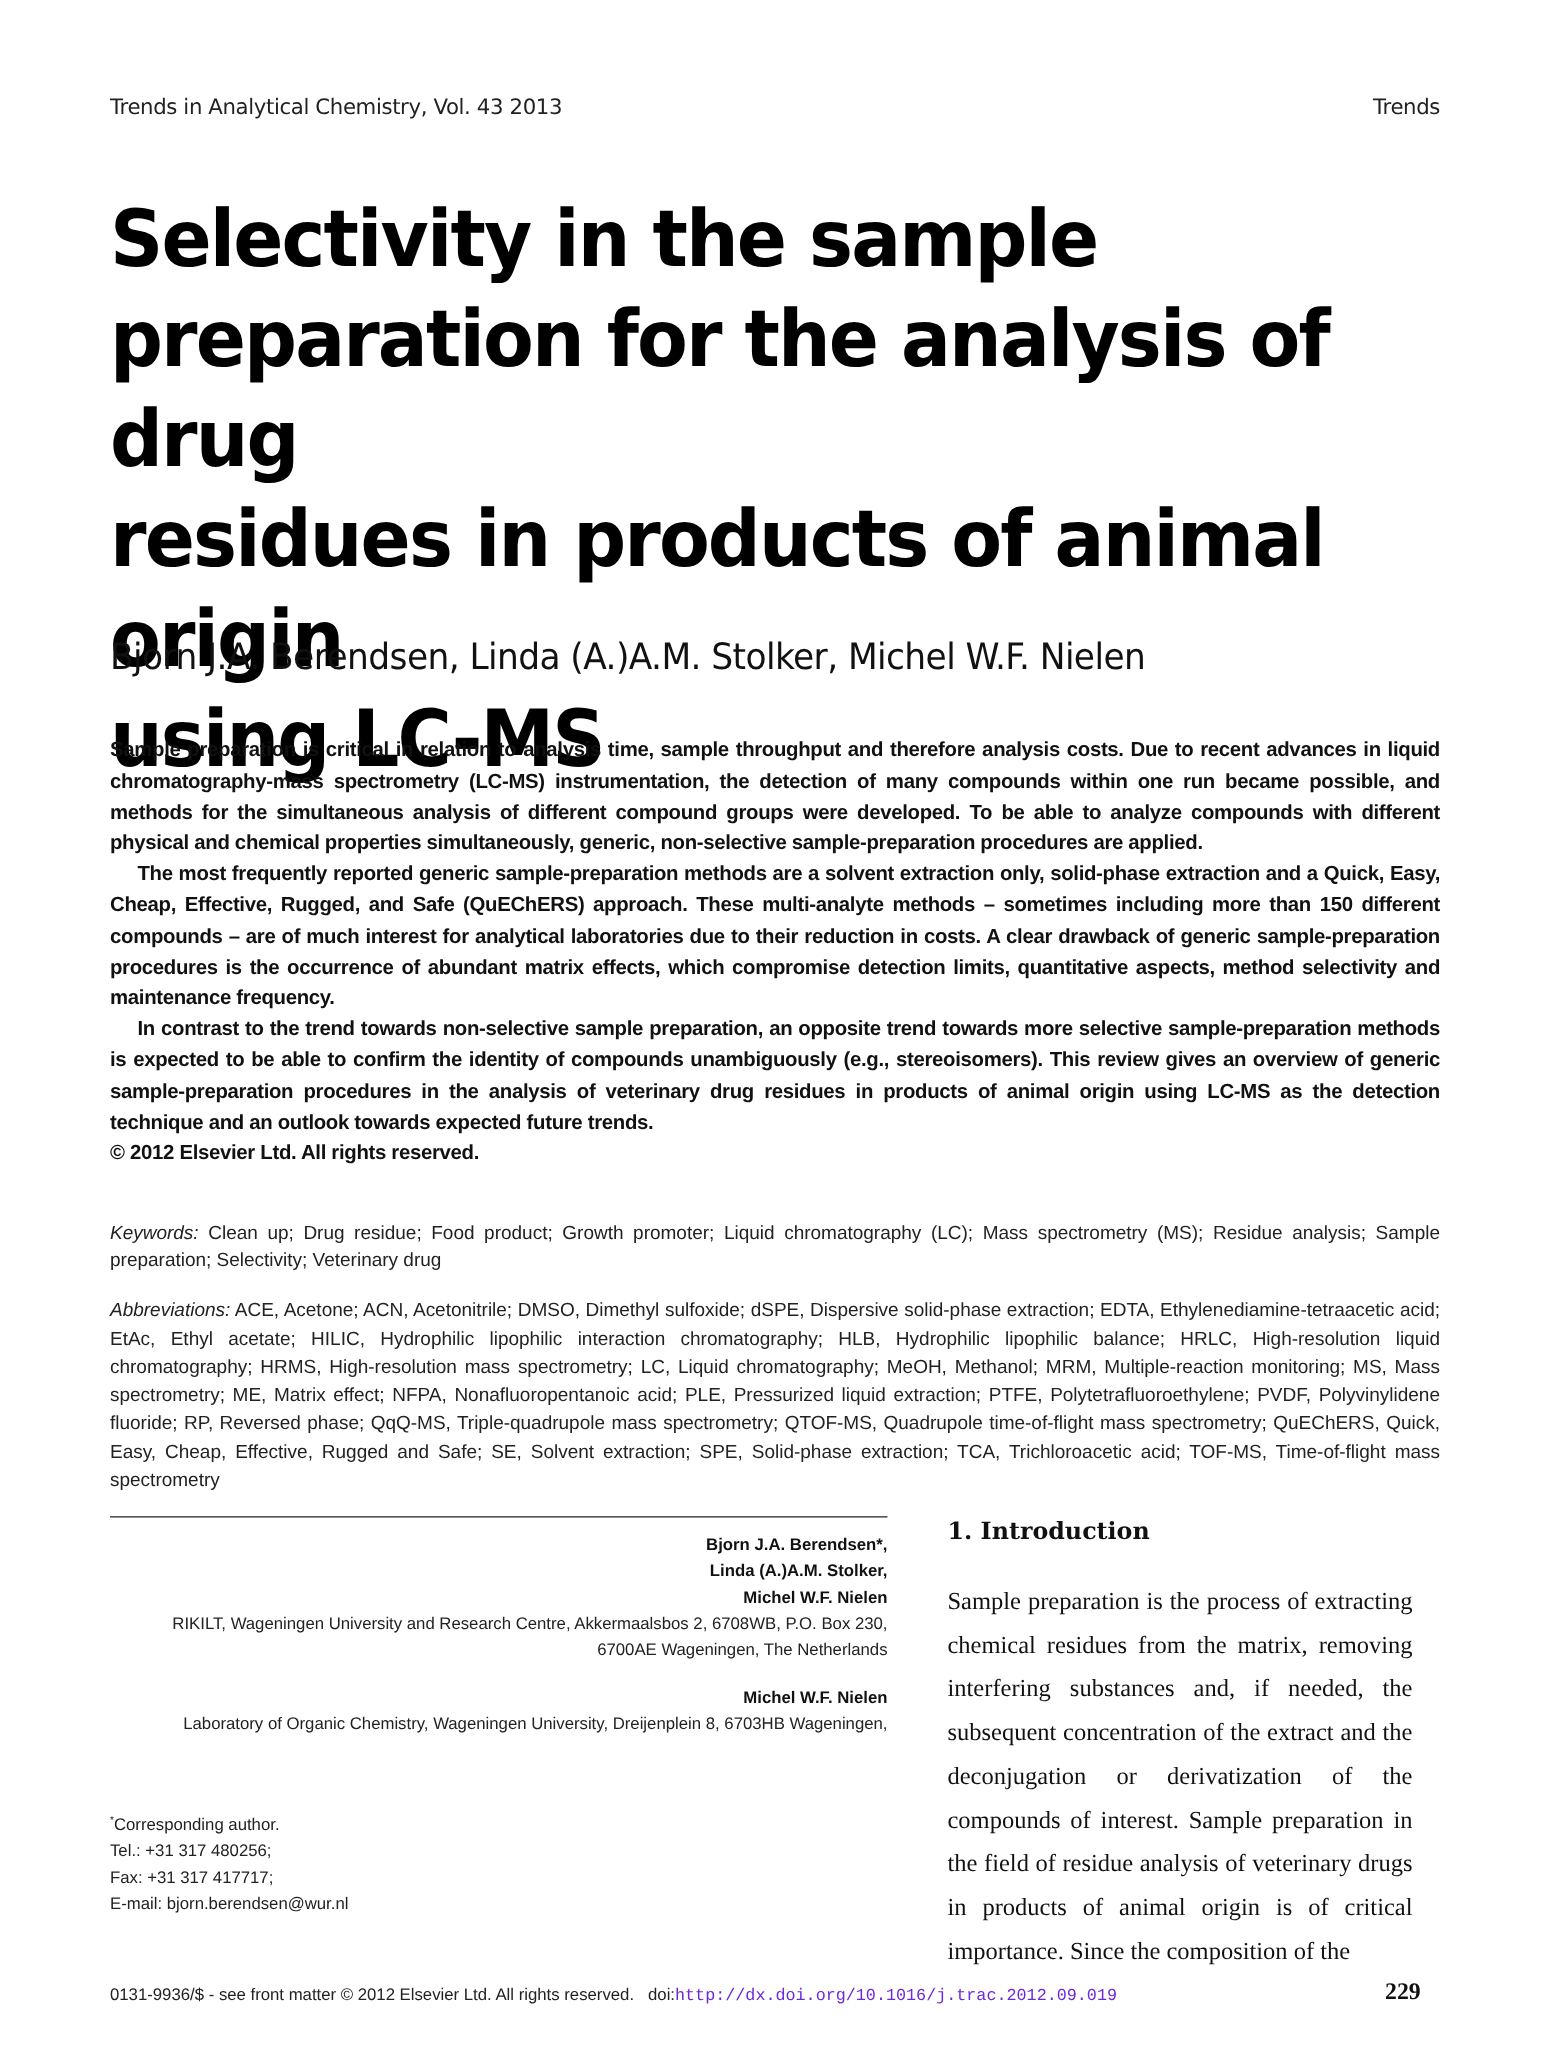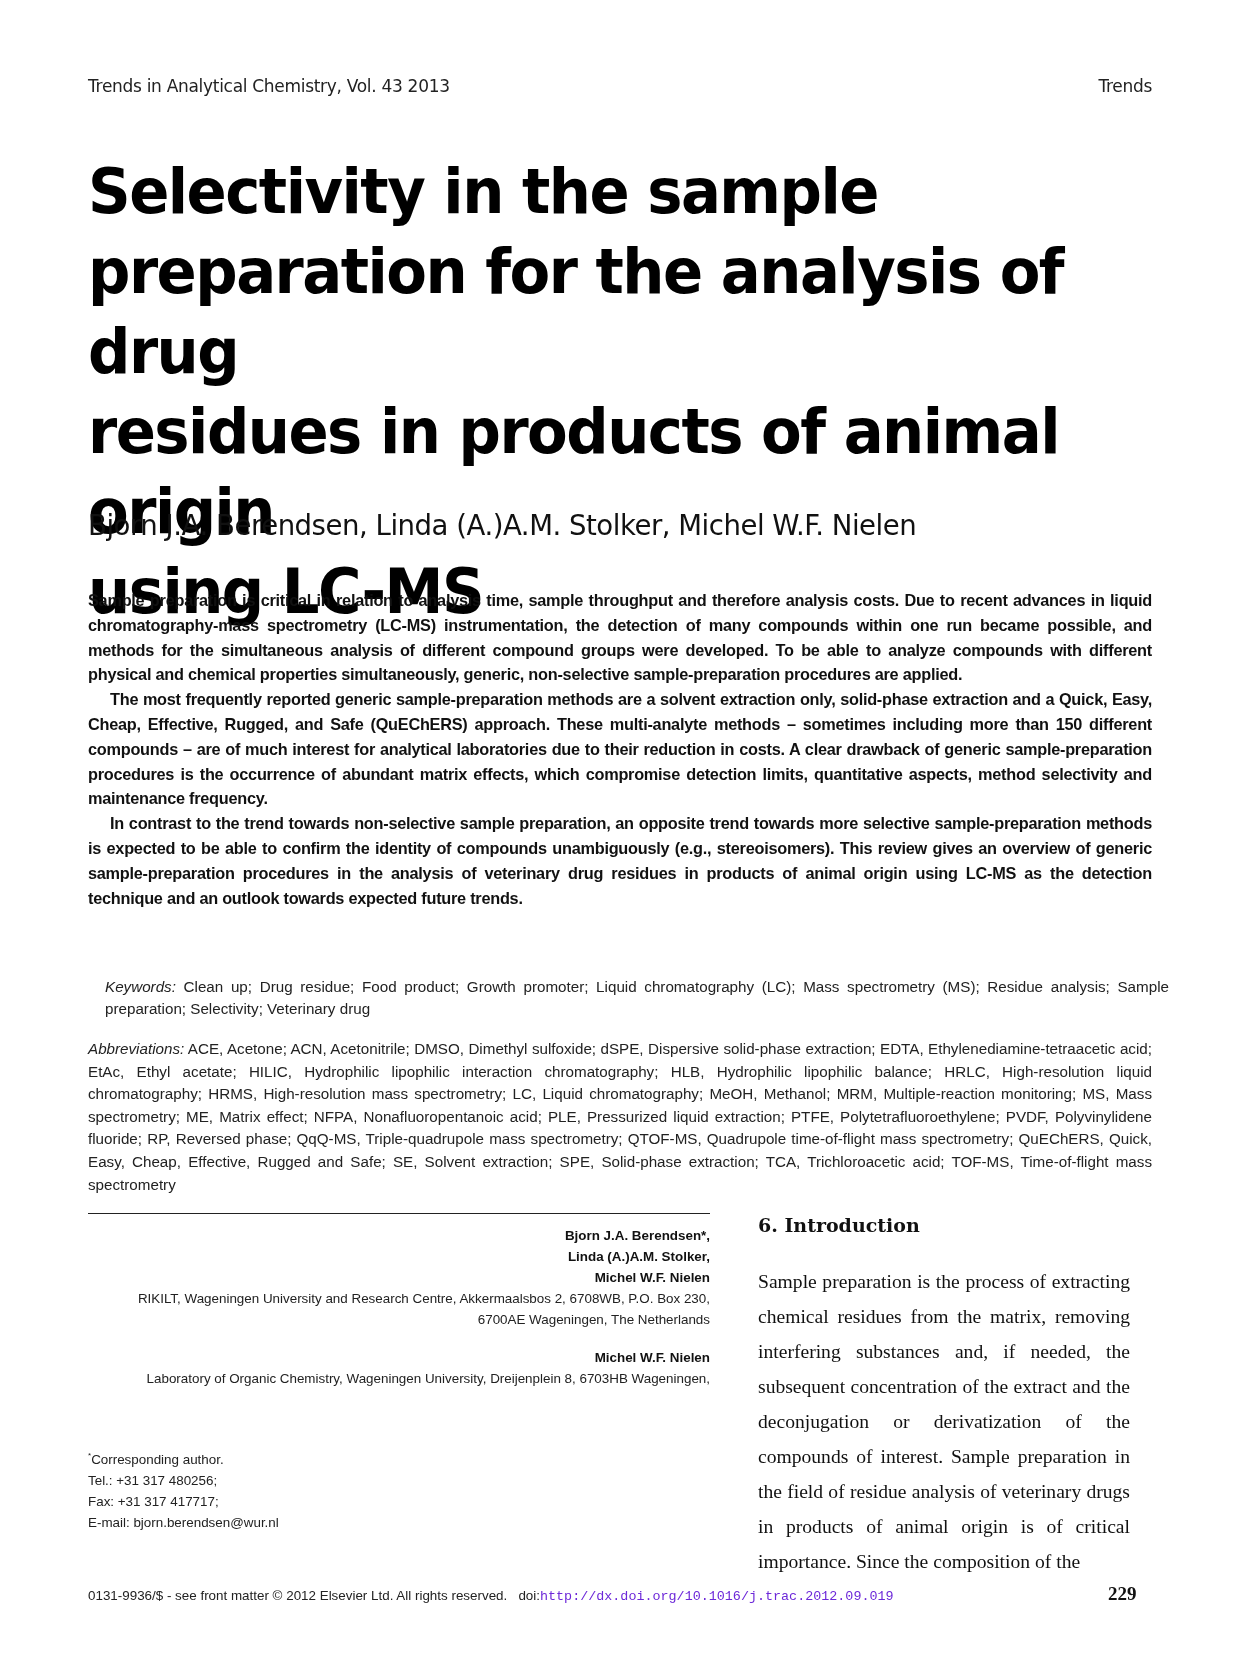--- a/index.html
+++ b/index.html
@@ -4,21 +4,21 @@
 <style>
   html, body { margin: 0; padding: 0; background: #ffffff; }
   body { width: 1241px; height: 1654px; position: relative; overflow: hidden; color: #111; font-family: "Liberation Sans", sans-serif; }
   .abs { position: absolute; }
   .running-header { top: 76px; left: 88px; width: 1064px; font-size: 17px; color: #222; display: flex; justify-content: space-between; font-family: "DejaVu Sans", sans-serif; letter-spacing: -0.3px; align-items: flex-end; }
   .title { top: 152px; left: 88px; width: 1080px; font-size: 63px; line-height: 80px; font-weight: bold; font-family: "DejaVu Sans", sans-serif; letter-spacing: -1.6px; color: #000; transform: scaleX(0.94); transform-origin: left top; }
   .authors { top: 508px; left: 88px; font-size: 29px; font-family: "DejaVu Sans", sans-serif; color: #111; letter-spacing: -0.5px; transform: scaleX(0.95); transform-origin: left top; }
   .abstract { top: 588px; left: 88px; width: 1064px; font-size: 16.3px; line-height: 24.8px; font-weight: bold; text-align: justify; font-family: "Liberation Sans", sans-serif; letter-spacing: -0.25px; }
   .abstract p { margin: 0; }
   .abstract p.indent { text-indent: 22px; }
-  .keywords { top: 976px; left: 88px; width: 1064px; font-size: 15.2px; line-height: 22px; text-align: justify; font-family: "Liberation Sans", sans-serif; color: #222; margin-left: 17px; }
+  .keywords { top: 976px; left: 88px; width: 1064px; font-size: 15.2px; line-height: 22px; text-align: justify; font-family: "Liberation Sans", sans-serif; color: #222; }
   .abbrev { top: 1038px; left: 88px; width: 1064px; font-size: 15.2px; line-height: 22.6px; text-align: justify; font-family: "Liberation Sans", sans-serif; color: #222; }
   .label-italic { font-style: italic; }
   .rule { top: 1213px; left: 88px; width: 622px; height: 1px; background: #222; }
   .affil { left: 88px; width: 622px; text-align: right; font-size: 13.4px; line-height: 21px; font-family: "Liberation Sans", sans-serif; color: #222; }
   .affil .name { font-weight: bold; color: #111; }
   .affil-1 { top: 1225px; }
   .affil-2 { top: 1347px; }
   .corr { top: 1445px; left: 88px; font-size: 13.4px; line-height: 21px; font-family: "Liberation Sans", sans-serif; color: #222; }
   .corr sup { font-size: 8px; vertical-align: 6px; }
   .intro-heading { top: 1214px; left: 758px; font-size: 19px; font-weight: bold; font-family: "DejaVu Serif", serif; color: #111; }
@@ -41,20 +41,21 @@
   <div>residues in products of animal origin</div>
   <div>using LC-MS</div>
 </div>
 
 <div class="abs authors">Bjorn J.A. Berendsen, Linda (A.)A.M. Stolker, Michel W.F. Nielen</div>
 
 <div class="abs abstract">
   <p>Sample preparation is critical in relation to analysis time, sample throughput and therefore analysis costs. Due to recent advances in liquid chromatography-mass spectrometry (LC-MS) instrumentation, the detection of many compounds within one run became possible, and methods for the simultaneous analysis of different compound groups were developed. To be able to analyze compounds with different physical and chemical properties simultaneously, generic, non-selective sample-preparation procedures are applied.</p>
   <p class="indent">The most frequently reported generic sample-preparation methods are a solvent extraction only, solid-phase extraction and a Quick, Easy, Cheap, Effective, Rugged, and Safe (QuEChERS) approach. These multi-analyte methods – sometimes including more than 150 different compounds – are of much interest for analytical laboratories due to their reduction in costs. A clear drawback of generic sample-preparation procedures is the occurrence of abundant matrix effects, which compromise detection limits, quantitative aspects, method selectivity and maintenance frequency.</p>
   <p class="indent">In contrast to the trend towards non-selective sample preparation, an opposite trend towards more selective sample-preparation methods is expected to be able to confirm the identity of compounds unambiguously (e.g., stereoisomers). This review gives an overview of generic sample-preparation procedures in the analysis of veterinary drug residues in products of animal origin using LC-MS as the detection technique and an outlook towards expected future trends.</p>
+  <p>© 2012 Elsevier Ltd. All rights reserved.</p>
 </div>
 
 <div class="abs keywords">
   <span class="label-italic">Keywords:</span><span> Clean up; Drug residue; Food product; Growth promoter; Liquid chromatography (LC); Mass spectrometry (MS); Residue analysis; Sample preparation; Selectivity; Veterinary drug</span>
 </div>
 
 <div class="abs abbrev">
   <span class="label-italic">Abbreviations:</span><span> ACE, Acetone; ACN, Acetonitrile; DMSO, Dimethyl sulfoxide; dSPE, Dispersive solid-phase extraction; EDTA, Ethylenediamine-tetraacetic acid; EtAc, Ethyl acetate; HILIC, Hydrophilic lipophilic interaction chromatography; HLB, Hydrophilic lipophilic balance; HRLC, High-resolution liquid chromatography; HRMS, High-resolution mass spectrometry; LC, Liquid chromatography; MeOH, Methanol; MRM, Multiple-reaction monitoring; MS, Mass spectrometry; ME, Matrix effect; NFPA, Nonafluoropentanoic acid; PLE, Pressurized liquid extraction; PTFE, Polytetrafluoroethylene; PVDF, Polyvinylidene fluoride; RP, Reversed phase; QqQ-MS, Triple-quadrupole mass spectrometry; QTOF-MS, Quadrupole time-of-flight mass spectrometry; QuEChERS, Quick, Easy, Cheap, Effective, Rugged and Safe; SE, Solvent extraction; SPE, Solid-phase extraction; TCA, Trichloroacetic acid; TOF-MS, Time-of-flight mass spectrometry</span>
 </div>
 
@@ -73,20 +74,20 @@
   <div>Laboratory of Organic Chemistry, Wageningen University, Dreijenplein 8, 6703HB Wageningen,</div>
 </div>
 
 <div class="abs corr">
   <div><sup>*</sup><span>Corresponding author.</span></div>
   <div>Tel.: +31 317 480256;</div>
   <div>Fax: +31 317 417717;</div>
   <div>E-mail: bjorn.berendsen@wur.nl</div>
 </div>
 
-<div class="abs intro-heading">6. Introduction</div>
+<div class="abs intro-heading">1. Introduction</div>
 <div class="abs intro-body">Sample preparation is the process of extracting chemical residues from the matrix, removing interfering substances and, if needed, the subsequent concentration of the extract and the deconjugation or derivatization of the compounds of interest. Sample preparation in the field of residue analysis of veterinary drugs in products of animal origin is of critical importance. Since the composition of the</div>
 
 <div class="abs footer">
   <span>0131-9936/$ - see front matter © 2012 Elsevier Ltd. All rights reserved.</span>&nbsp;&nbsp;
   <span>doi:</span><span class="doi">http://dx.doi.org/10.1016/j.trac.2012.09.019</span>
 </div>
 <div class="abs page-num">229</div>
 
 </body></html>

